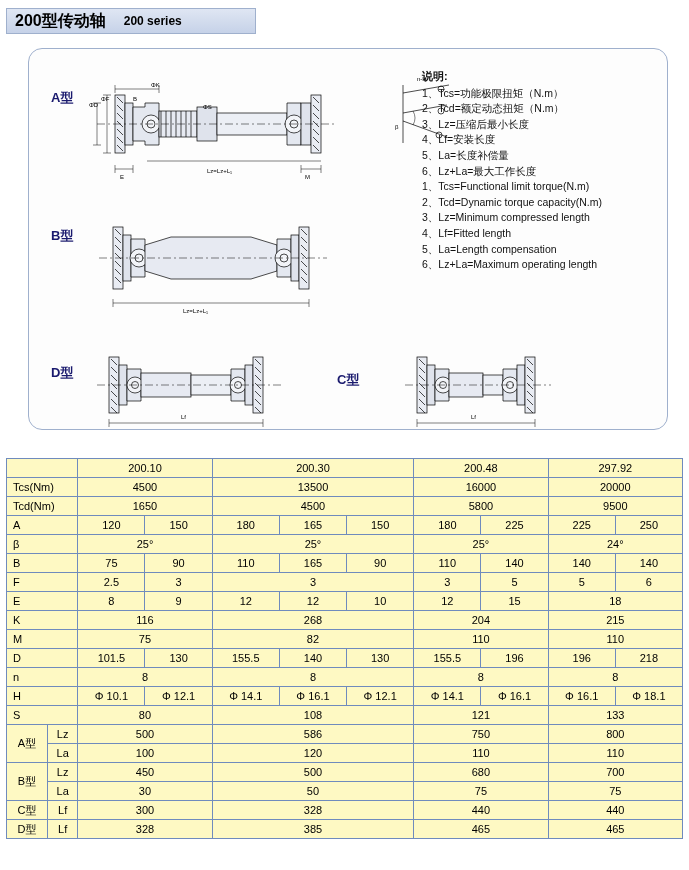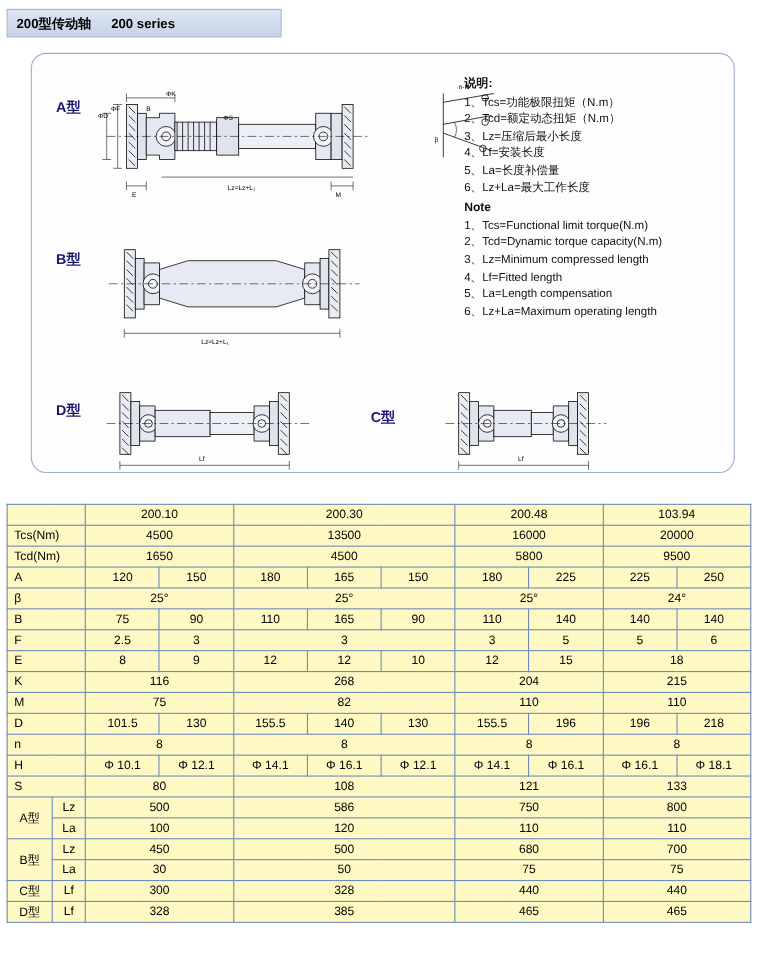--- a/index.html
+++ b/index.html
@@ -5,21 +5,21 @@
   html,body{margin:0;padding:0;background:#ffffff;}
   body{width:689px;height:870px;font-family:"Liberation Sans",sans-serif;color:#000;position:relative;overflow:hidden;}
 
   
   #title-bar{
     position:absolute;left:6px;top:8px;width:248px;height:24px;
     background:linear-gradient(to bottom,#dfe6f3,#c6d2e8);
     border:1px solid #9fb0cd;
     display:flex;align-items:center;
   }
-  #title-bar .t1{font-size:12px;font-weight:bold;margin-left:8px;}
+  #title-bar .t1{font-size:16px;font-weight:bold;margin-left:8px;}
   #title-bar .t2{font-size:12px;font-weight:bold;margin-left:18px;}
 
   
   #figure-panel{
     position:absolute;left:28px;top:48px;width:638px;height:380px;
     background:#fdfdfd;border:1px solid #9fb0cd;border-radius:14px;
   }
   .fig-label{position:absolute;font-size:13px;font-weight:bold;color:#1a1a6e;}
 
   
@@ -194,38 +194,37 @@
   </svg>
 
   <div id="note-block">
     <div class="hd">说明:</div>
     <div class="cn">1、Tcs=功能极限扭矩（N.m）</div>
     <div class="cn">2、Tcd=额定动态扭矩（N.m）</div>
     <div class="cn">3、Lz=压缩后最小长度</div>
     <div class="cn">4、Lf=安装长度</div>
     <div class="cn">5、La=长度补偿量</div>
     <div class="cn">6、Lz+La=最大工作长度</div>
-    <div class="note-hd">Note</div>
     <div class="en">1、Tcs=Functional limit torque(N.m)</div>
     <div class="en">2、Tcd=Dynamic torque capacity(N.m)</div>
     <div class="en">3、Lz=Minimum compressed length</div>
     <div class="en">4、Lf=Fitted length</div>
     <div class="en">5、La=Length compensation</div>
     <div class="en">6、Lz+La=Maximum operating length</div>
   </div>
 </div>
 
 <table id="spec-table">
   <tbody id="spec-body">
       <tr class="hdr-row">
         <td colspan="2"></td>
         <td colspan="2">200.10</td>
         <td colspan="3">200.30</td>
         <td colspan="2">200.48</td>
-        <td colspan="2">103.94</td>
+        <td colspan="2">297.92</td>
       </tr>
       <tr>
         <td class="lbl" colspan="2">Tcs(Nm)</td>
         <td colspan="2">4500</td>
         <td colspan="3">13500</td>
         <td colspan="2">16000</td>
         <td colspan="2">20000</td>
       </tr>
       <tr>
         <td class="lbl" colspan="2">Tcd(Nm)</td>

